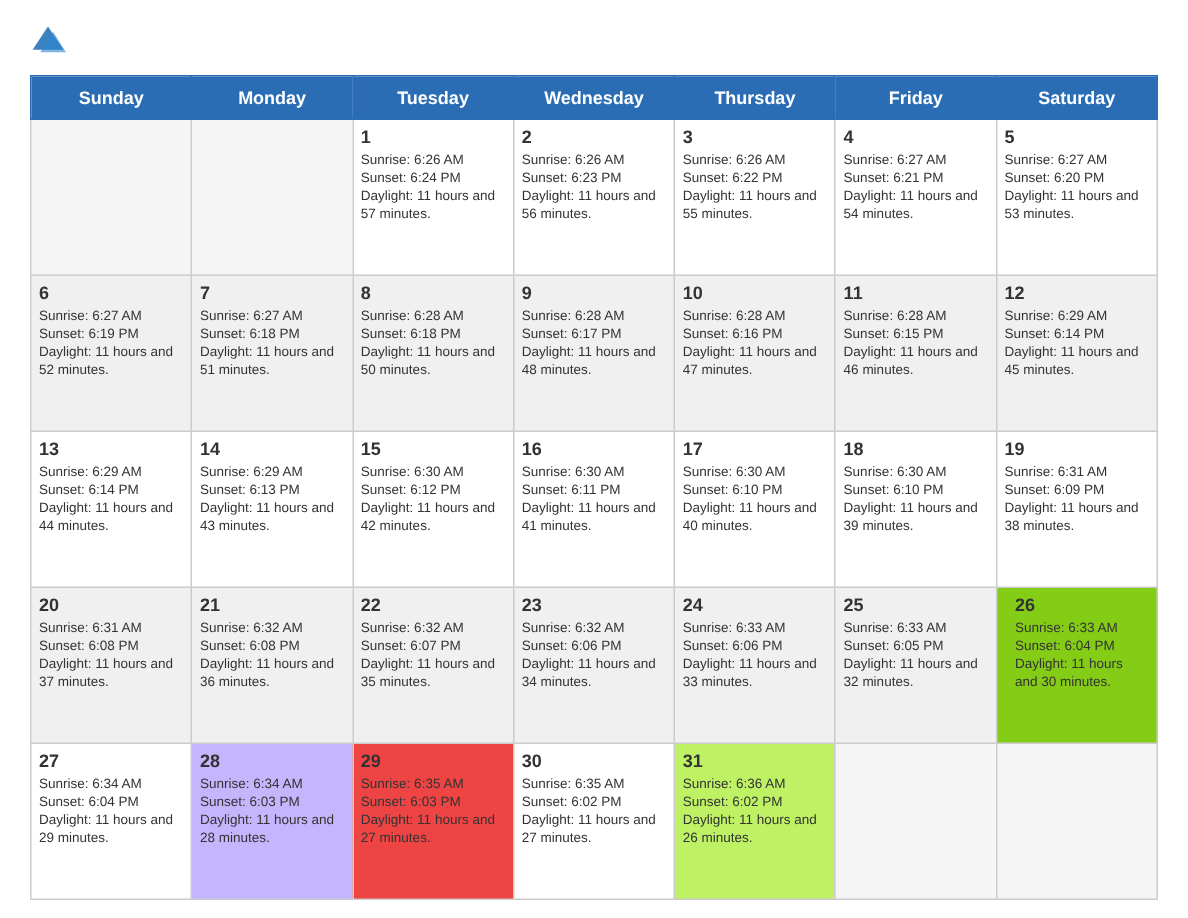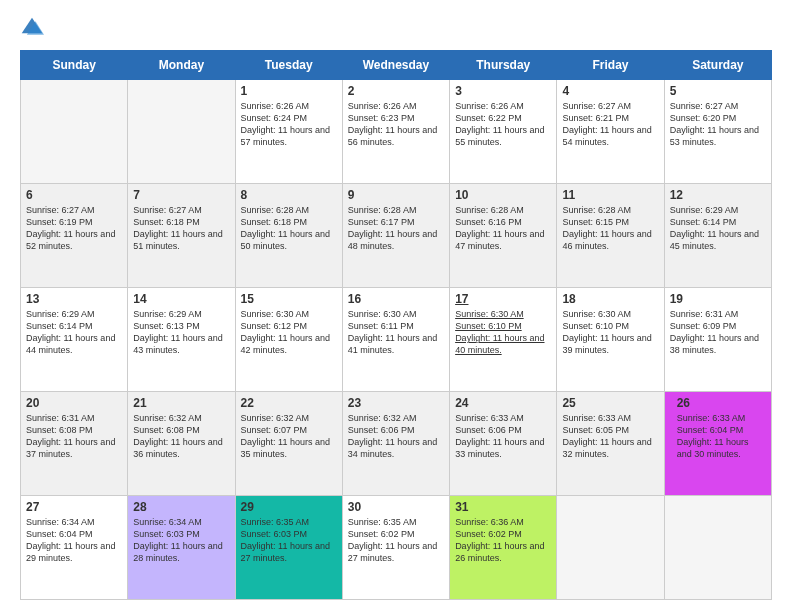--- a/index.html
+++ b/index.html
@@ -192,21 +192,21 @@
             <div class="cell-text">Sunrise: 6:29 AM<br>Sunset: 6:13 PM<br>Daylight: 11 hours and 43 minutes.</div>
           </td>
           <td style="background: rgb(255, 255, 255);">
             <span class="day-num">15</span>
             <div class="cell-text">Sunrise: 6:30 AM<br>Sunset: 6:12 PM<br>Daylight: 11 hours and 42 minutes.</div>
           </td>
           <td style="background: rgb(255, 255, 255); margin-top: 18px;">
             <span class="day-num">16</span>
             <div class="cell-text">Sunrise: 6:30 AM<br>Sunset: 6:11 PM<br>Daylight: 11 hours and 41 minutes.</div>
           </td>
-          <td style="background: rgb(255, 255, 255); text-decoration: underline;">
+          <td style="background: rgb(255, 255, 255);">
             <span class="day-num">17</span>
             <div class="cell-text">Sunrise: 6:30 AM<br>Sunset: 6:10 PM<br>Daylight: 11 hours and 40 minutes.</div>
           </td>
           <td style="background: rgb(255, 255, 255);">
             <span class="day-num">18</span>
             <div class="cell-text">Sunrise: 6:30 AM<br>Sunset: 6:10 PM<br>Daylight: 11 hours and 39 minutes.</div>
           </td>
           <td style="background: rgb(255, 255, 255);">
             <span class="day-num">19</span>
             <div class="cell-text">Sunrise: 6:31 AM<br>Sunset: 6:09 PM<br>Daylight: 11 hours and 38 minutes.</div>
@@ -230,35 +230,35 @@
             <div class="cell-text">Sunrise: 6:32 AM<br>Sunset: 6:06 PM<br>Daylight: 11 hours and 34 minutes.</div>
           </td>
           <td style="background: rgb(240, 240, 240);">
             <span class="day-num">24</span>
             <div class="cell-text">Sunrise: 6:33 AM<br>Sunset: 6:06 PM<br>Daylight: 11 hours and 33 minutes.</div>
           </td>
           <td style="background: rgb(240, 240, 240);">
             <span class="day-num">25</span>
             <div class="cell-text">Sunrise: 6:33 AM<br>Sunset: 6:05 PM<br>Daylight: 11 hours and 32 minutes.</div>
           </td>
-          <td style="background: #d946ef; padding-left: 12px;">
+          <td style="background: #84cc16; padding-left: 12px;">
             <span class="day-num">26</span>
             <div class="cell-text">Sunrise: 6:33 AM<br>Sunset: 6:04 PM<br>Daylight: 11 hours and 30 minutes.</div>
           </td>
         </tr>
         <tr>
           <td style="background: rgb(255, 255, 255);">
             <span class="day-num">27</span>
             <div class="cell-text">Sunrise: 6:34 AM<br>Sunset: 6:04 PM<br>Daylight: 11 hours and 29 minutes.</div>
           </td>
           <td style="background: #c4b5fd;">
             <span class="day-num">28</span>
             <div class="cell-text">Sunrise: 6:34 AM<br>Sunset: 6:03 PM<br>Daylight: 11 hours and 28 minutes.</div>
           </td>
-          <td style="background: #14b8a6;">
+          <td style="background: #ef4444;">
             <span class="day-num">29</span>
             <div class="cell-text">Sunrise: 6:35 AM<br>Sunset: 6:03 PM<br>Daylight: 11 hours and 27 minutes.</div>
           </td>
           <td style="background: rgb(255, 255, 255);">
             <span class="day-num">30</span>
             <div class="cell-text">Sunrise: 6:35 AM<br>Sunset: 6:02 PM<br>Daylight: 11 hours and 27 minutes.</div>
           </td>
           <td style="background: #bef264;">
             <span class="day-num">31</span>
             <div class="cell-text">Sunrise: 6:36 AM<br>Sunset: 6:02 PM<br>Daylight: 11 hours and 26 minutes.</div>

